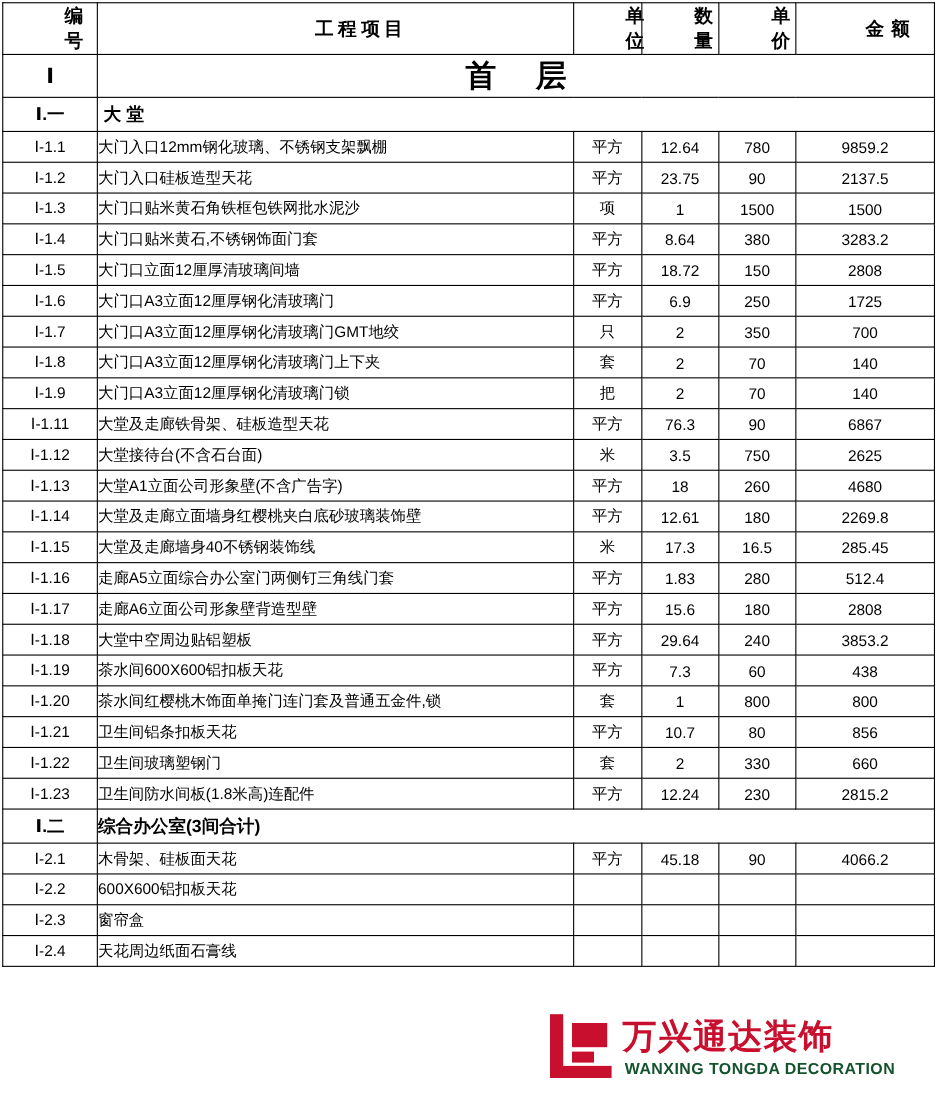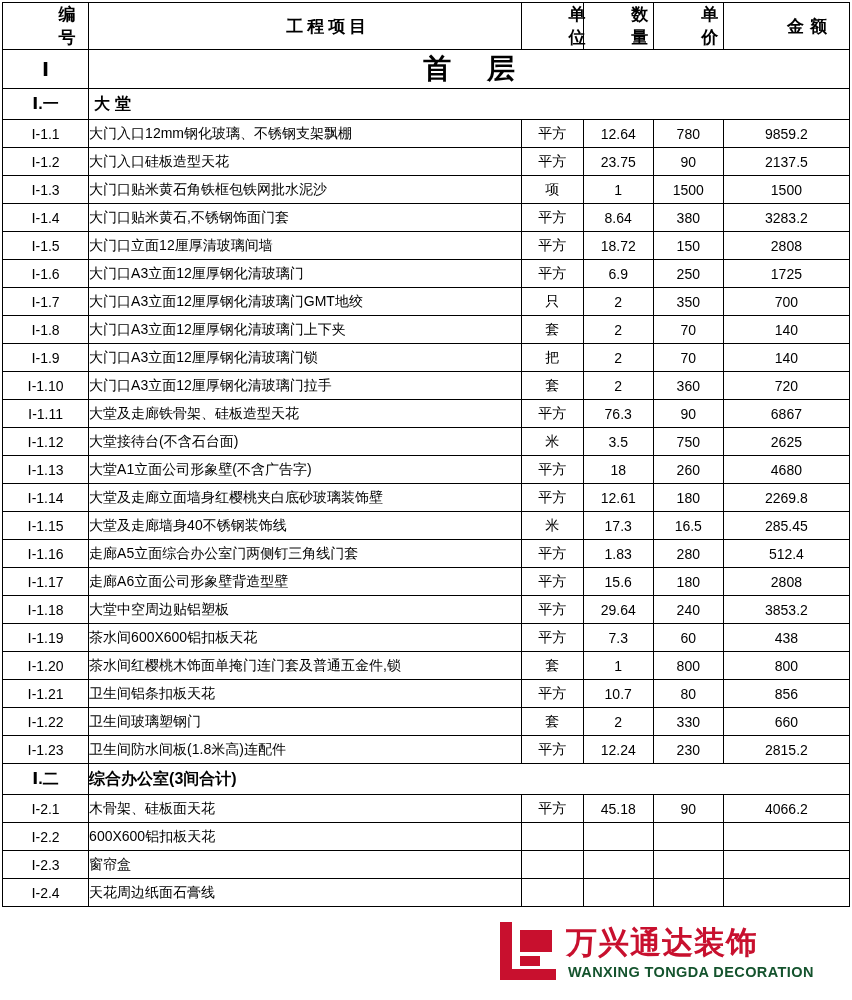--- a/index.html
+++ b/index.html
@@ -259,28 +259,20 @@
     </tr>
     <tr class="row">
       <td class="code">Ⅰ-1.9</td>
       <td class="item">大门口A3立面12厘厚钢化清玻璃门锁</td>
       <td class="unit">把</td>
       <td class="qty">2</td>
       <td class="price">70</td>
       <td class="amt">140</td>
     </tr>
     <tr class="row">
-      <td class="code">Ⅰ-1.10</td>
-      <td class="item">大门口A3立面12厘厚钢化清玻璃门拉手</td>
-      <td class="unit">套</td>
-      <td class="qty">2</td>
-      <td class="price">360</td>
-      <td class="amt">720</td>
-    </tr>
-    <tr class="row">
       <td class="code">Ⅰ-1.11</td>
       <td class="item">大堂及走廊铁骨架、硅板造型天花</td>
       <td class="unit">平方</td>
       <td class="qty">76.3</td>
       <td class="price">90</td>
       <td class="amt">6867</td>
     </tr>
     <tr class="row">
       <td class="code">Ⅰ-1.12</td>
       <td class="item">大堂接待台(不含石台面)</td>

